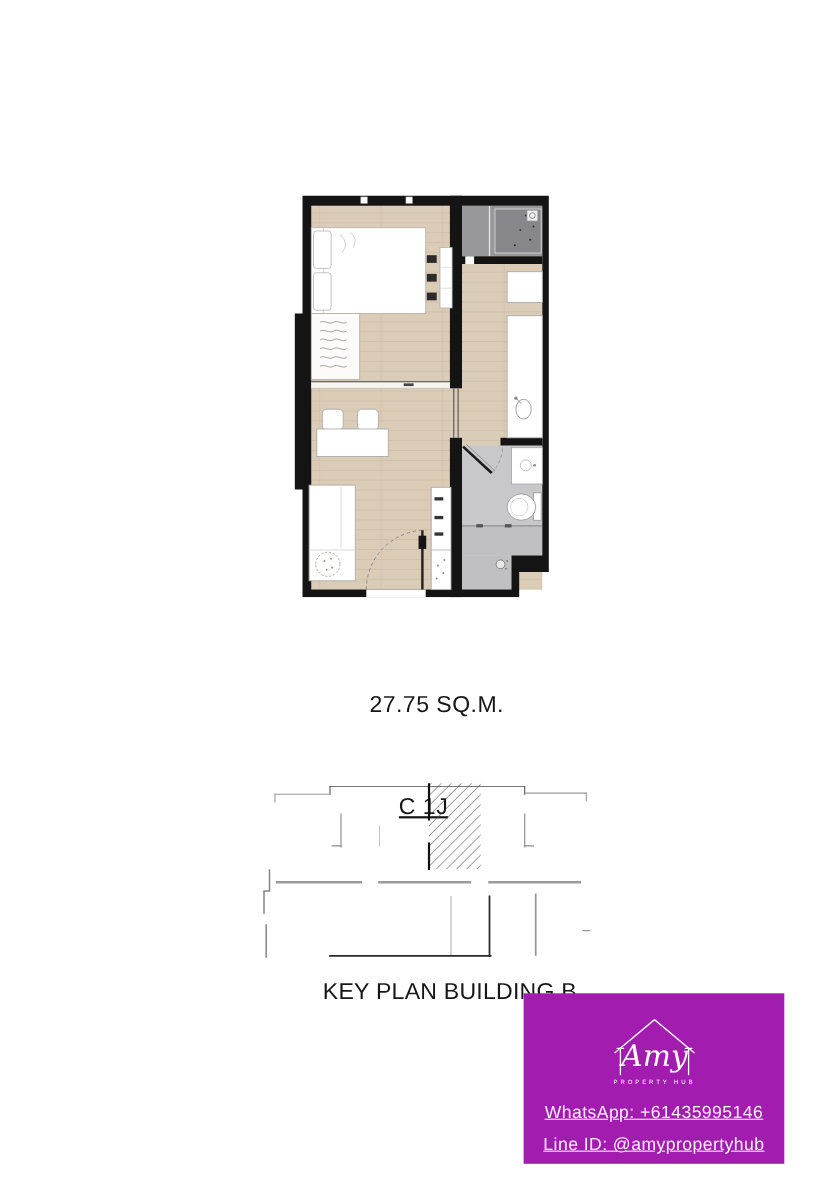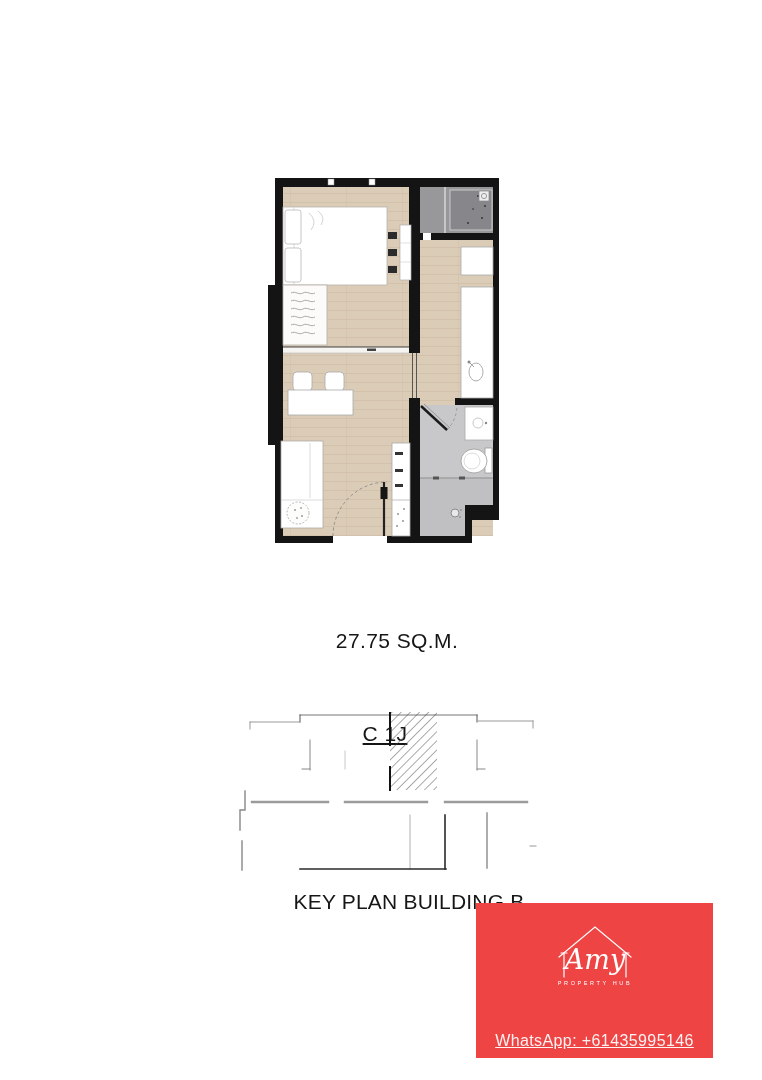--- a/index.html
+++ b/index.html
@@ -9,21 +9,21 @@
   }
   .abs{position:absolute;}
   .label{color:#161616;font-size:21px;letter-spacing:.4px;text-align:center;margin-left:16px;}
   #area-label{top:629px;left:0;width:762px;}
   #unit-label{top:722px;left:0;width:738px;text-decoration:underline;}
   #keyplan-title{top:890px;left:0;width:786px;letter-spacing:.2px;}
   #floorplan-svg{left:263px;top:176px;}
   #keyplan-svg{left:235px;top:703px;}
   #watermark-card{
     left:476px;top:903px;width:237px;height:155px;
-    background:#ef4444;display:flex;flex-direction:column;align-items:center;
+    background:#a21caf;display:flex;flex-direction:column;align-items:center;
     padding:0;box-sizing:border-box;
   }
   #watermark-card .logo{margin-top:14px;}
   .wm-lines{margin-top:auto;margin-bottom:8px;display:flex;flex-direction:column;gap:12px;align-items:center;}
   .wm-line{
     color:rgba(255,255,255,.93);font-size:16px;letter-spacing:.4px;line-height:1.1;
     font-family:"Liberation Sans", sans-serif;white-space:nowrap;text-decoration:underline;
   }
 </style>
 </head>
@@ -237,14 +237,15 @@
       <path d="M19,36 V60"></path>
       <path d="M81,36 V60"></path>
       <path d="M16,36 h6"></path>
       <path d="M78,36 h6"></path>
     </g>
     <text x="50" y="52" text-anchor="middle" fill="#ffffff" font-family="DejaVu Serif, serif" font-style="italic" font-size="27">Amy</text>
     <text x="50" y="68" text-anchor="middle" fill="#ffffff" font-family="Liberation Sans, sans-serif" font-size="5.5" letter-spacing="2.6">PROPERTY HUB</text>
   </svg>
   <div class="wm-lines">
     <div class="wm-line">WhatsApp: +61435995146</div>
+    <div class="wm-line">Line ID: @amypropertyhub</div>
   </div>
 </div>
 
 </body></html>

